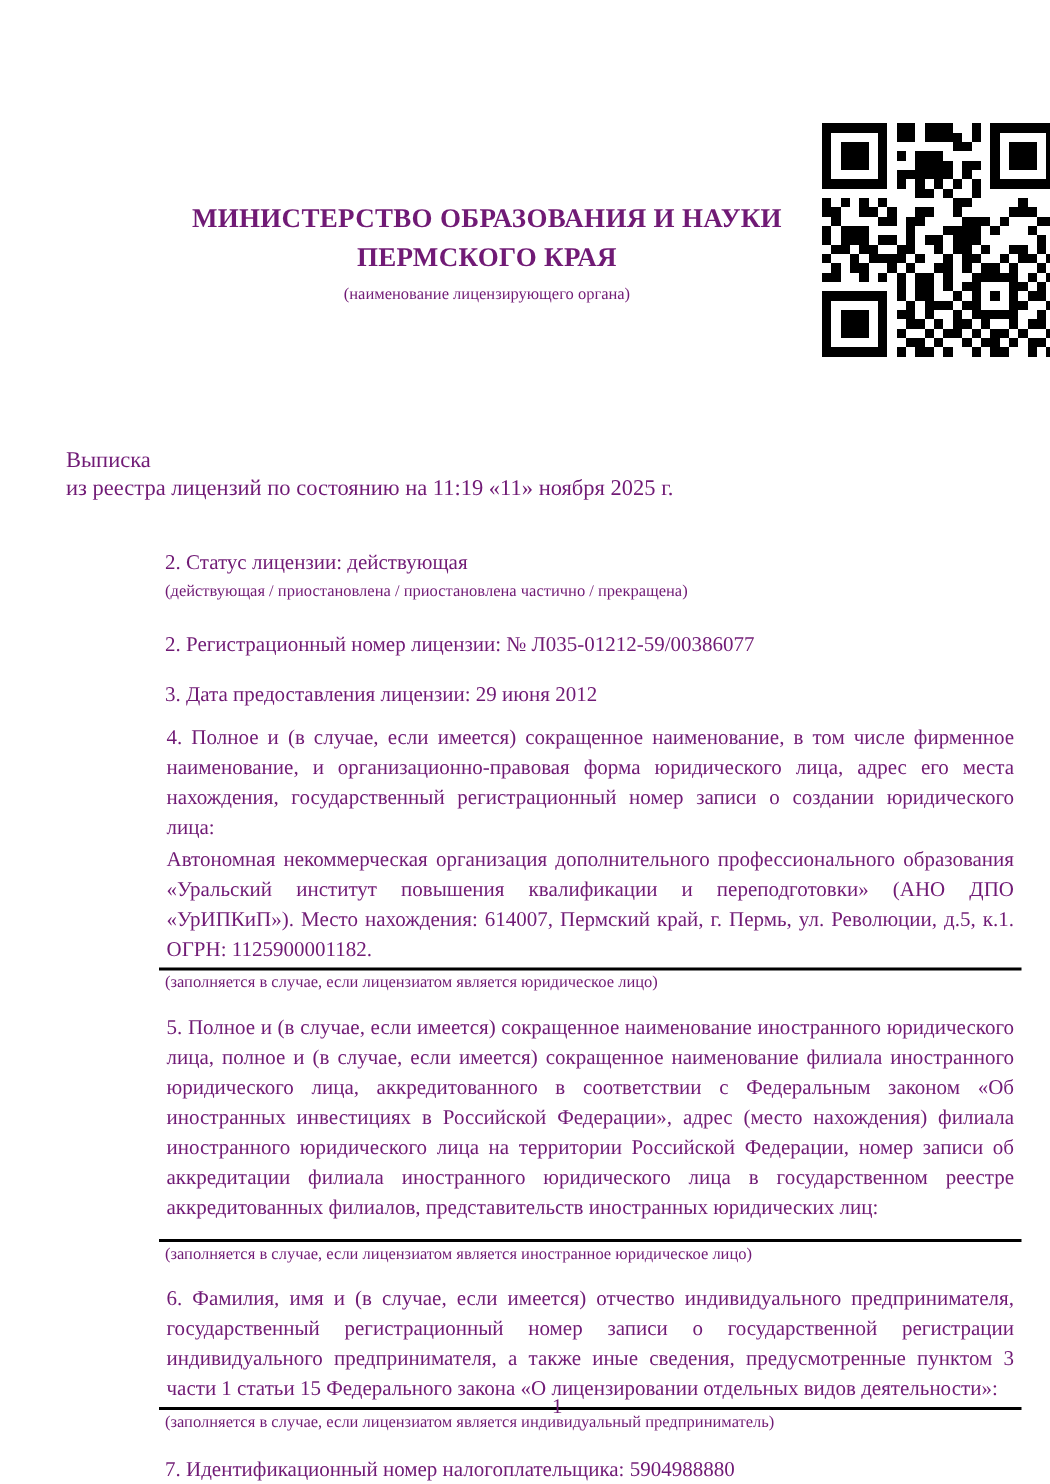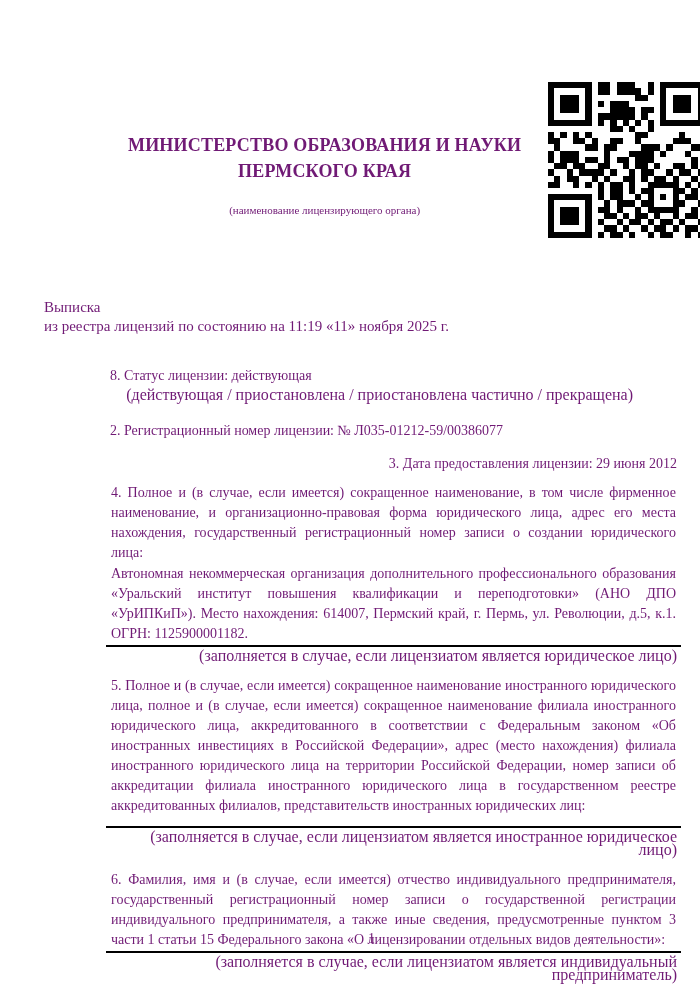--- a/index.html
+++ b/index.html
@@ -8,33 +8,33 @@
     width:699px;height:989px;
     background:#ffffff;color:#701a75;
     font-family:"Liberation Serif", serif;
     overflow:hidden;
     padding-left:44px;
   }
   
   .header{display:flex;align-items:flex-start;padding:82px 39px 0 57px;}
   .ministry{width:448px;margin-top:50px;text-align:center;}
   .m-line{font-size:18px;font-weight:bold;line-height:26px;letter-spacing:.2px;}
-  .m-cap{font-size:11px;line-height:13px;margin-top:20px;}
+  .m-cap{font-size:11px;line-height:13px;margin-top:6px;}
   .qr{margin-left:auto;width:156px;height:156px;fill:#000;shape-rendering:crispEdges;}
   
   .title{margin-top:60px;text-align:left;font-size:15px;line-height:19px;}
   
   .content{margin:0 66px;font-size:14px;line-height:20px;}
   .line{margin:0;}
   .just{margin:1px;text-align:justify;}
-  .cap{font-size:16px;line-height:13px;text-align:right;margin-top:2px;}
+  .cap{font-size:11px;line-height:13px;text-align:left;margin-top:2px;}
   .cap-shift{padding-right:44px;}
   .rule{border-top:2px solid #000;height:0;margin:1px -4px 0 -4px;}
   .mt-item{margin-top:20px;}
-  .mt-item-sm{margin-top:13px;text-align:right;}
+  .mt-item-sm{margin-top:13px;}
   .mt-para{margin-top:9px;}
   .mt-sec{margin-top:14px;}
   .gap-blank{margin-top:10px;}
   .item1{margin-top:30px;}
   .item7{margin-top:16px;}
   .pageno{position:absolute;bottom:42px;left:0;width:100%;text-align:center;font-size:14px;}
 </style>
 </head>
 <body>
 
@@ -370,21 +370,21 @@
       </svg>
   </div>
 
   <div class="title">
     <div>Выписка</div>
     <div>из реестра лицензий по состоянию на 11:19 «11» ноября 2025 г.</div>
   </div>
 
   <div class="content">
 
-    <p class="line item1">8. Статус лицензии: действующая</p>
+    <p class="line item1">2. Статус лицензии: действующая</p>
     <div class="cap cap-shift">(действующая / приостановлена / приостановлена частично / прекращена)</div>
 
     <p class="line mt-item">2. Регистрационный номер лицензии: № Л035-01212-59/00386077</p>
 
     <p class="line mt-item-sm">3. Дата предоставления лицензии: 29 июня 2012</p>
 
     <p class="just mt-para">4. Полное и (в случае, если имеется) сокращенное наименование, в том числе фирменное наименование, и организационно-правовая форма юридического лица, адрес его места нахождения, государственный регистрационный номер записи о создании юридического лица:</p>
     <p class="just">Автономная некоммерческая организация дополнительного профессионального образования «Уральский институт повышения квалификации и переподготовки» (АНО ДПО «УрИПКиП»). Место нахождения: 614007, Пермский край, г. Пермь, ул. Революции, д.5, к.1. ОГРН: 1125900001182.</p>
     <div class="rule"></div>
     <div class="cap">(заполняется в случае, если лицензиатом является юридическое лицо)</div>

